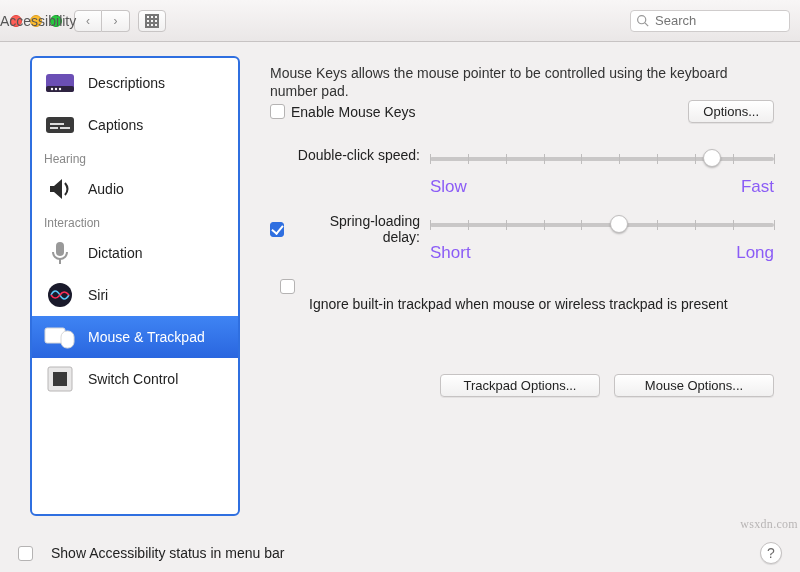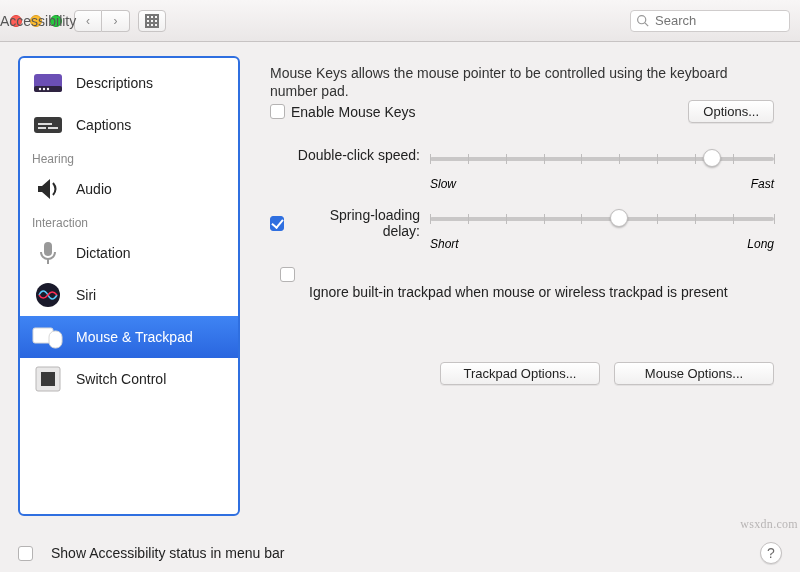--- a/index.html
+++ b/index.html
@@ -79,21 +79,21 @@
   }
 
   
   .content {
     display:flex;
     height: 492px;
     background:#f2f0f0;
   }
   .sidebar-wrap {
     width: 250px;
-    padding: 14px 10px 10px 18px;
+    padding: 14px 10px 10px 30px;
   }
   .sidebar {
     width:100%; height: 460px;
     background:#fff;
     border:2.5px solid #2f6fe0;
     border-radius:6px;
     overflow-y:auto;
     padding: 4px 0;
   }
   .sb-section {
@@ -156,21 +156,21 @@
     background:#c9c7c7; border-radius:2px;
   }
   .slider .ticks{ position:absolute; left:0; right:0; top:5px; height:10px;}
   .slider .tick{ position:absolute; width:1px; height:10px; background:#bfbdbd;}
   .slider .thumb{
     position:absolute; top:0; width:18px; height:18px;
     border-radius:50%; background:#fff;
     border:1px solid #c0bebe; box-shadow:0 1px 2px rgba(0,0,0,.25);
     transform:translateX(-50%);
   }
-  .slider-labels{ display:flex; justify-content:space-between; font-size:12px; color:#000000; margin-top:2px;font-style:italic;}
+  .slider-labels{ display:flex; justify-content:space-between; font-size:17px; color:#8b5cf6; margin-top:2px;}
 
   .indent-row { display:flex; align-items:flex-start; gap:8px; margin:10px 0 26px 10px;}
   .indent-row .txt{ font-size:14px; line-height:1.3;margin-top:16px; }
 
   .bottom-btns{ display:flex; gap:14px; justify-content:flex-end; margin-top:60px;align-items:center;}
 
   
   .footer{
     height:38px; display:flex; align-items:center;
     padding:0 18px; background:#f2f0f0;

